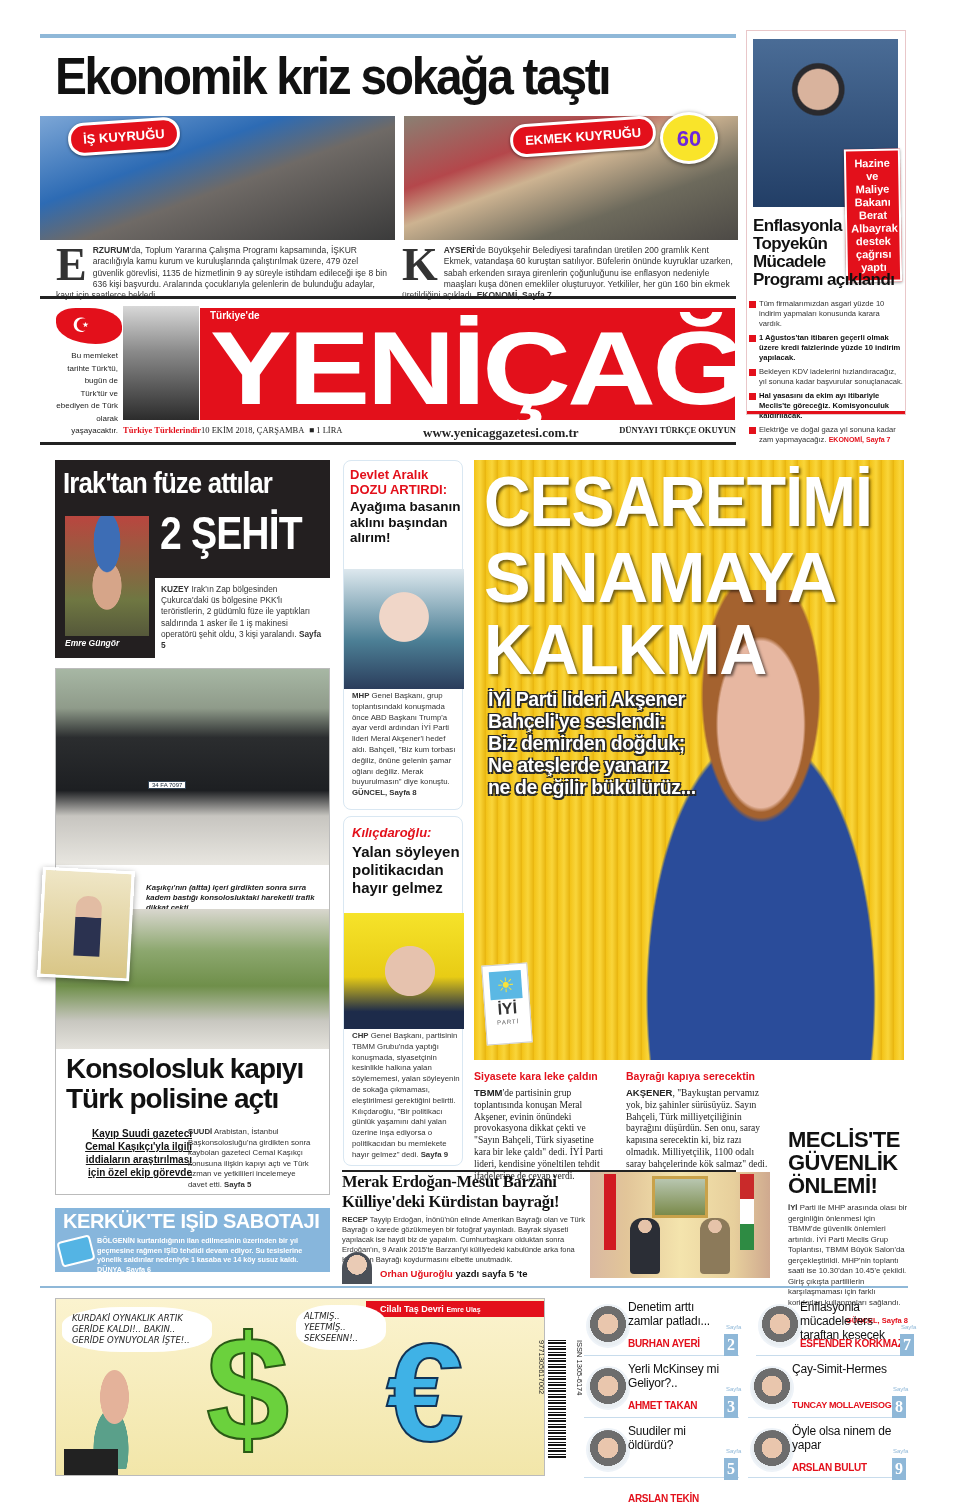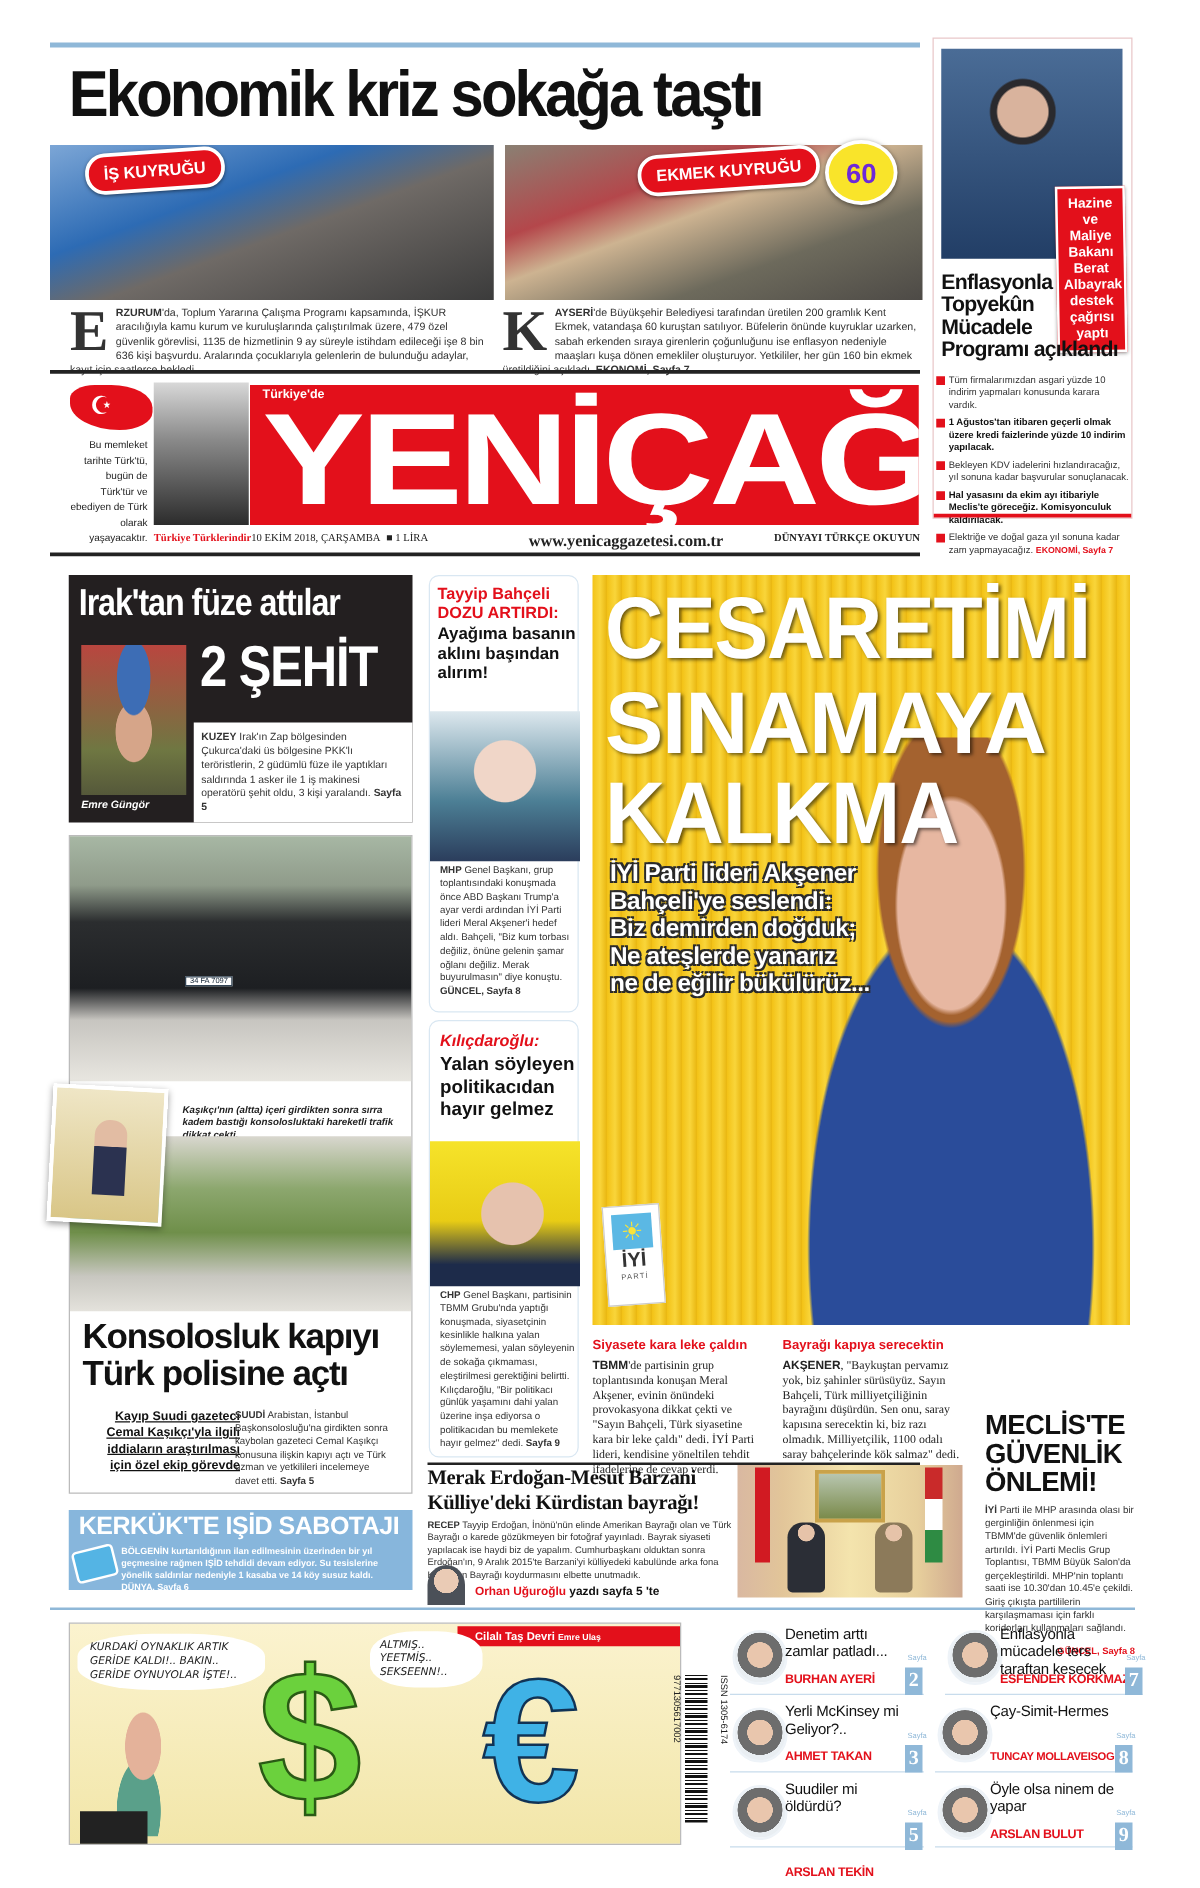--- a/index.html
+++ b/index.html
@@ -142,21 +142,21 @@
   <div class="abs big-white" style="left:105px; top:46px; font-size:46px; text-shadow:none; transform:scaleX(0.85); transform-origin:left;">2 ŞEHİT</div>
   <div class="abs soldier" style="left:10px; top:56px; width:84px; height:120px;"></div>
   <div class="abs" style="left:10px; top:178px; color:#fff; font-style:italic; font-size:8.5px; font-weight:bold;">Emre Güngör</div>
   <div class="abs white body-small" style="left:100px; top:118px; width:175px; height:80px; padding:6px 6px;">
     <b>KUZEY</b> <span>Irak'ın Zap bölgesinden Çukurca'daki üs bölgesine PKK'lı teröristlerin, 2 güdümlü füze ile yaptıkları saldırında 1 asker ile 1 iş makinesi operatörü şehit oldu, 3 kişi yaralandı.</span> <b>Sayfa 5</b>
   </div>
 </div>
 
 <div class="abs mid-card" style="left:343px; top:460px; width:120px; height:350px;">
   <div class="abs" style="left:6px; top:6px; font-weight:900; font-size:13px; line-height:15px; color:#e3101b;">
-    <div>Tayyip Bahçeli</div>
+    <div>Devlet Aralık</div>
     <div>DOZU ARTIRDI:</div>
   </div>
   <div class="abs" style="left:6px; top:38px; width:112px; font-weight:900; font-size:13.5px; line-height:15.5px;">Ayağıma basanın aklını başından alırım!</div>
   <div class="abs bahceli-photo" style="left:0; top:108px; width:120px; height:120px;"></div>
   <div class="abs body-small" style="left:8px; top:230px; width:110px; font-size:7.8px; line-height:10.8px;">
     <b>MHP</b> <span>Genel Başkanı, grup toplantısındaki konuşmada önce ABD Başkanı Trump'a ayar verdi ardından İYİ Parti lideri Meral Akşener'i hedef aldı. Bahçeli, "Biz kum torbası değiliz, önüne gelenin şamar oğlanı değiliz. Merak buyurulmasın" diye konuştu.</span> <b>GÜNCEL, Sayfa 8</b>
   </div>
 </div>
 
 <div class="abs mid-card" style="left:343px; top:816px; width:120px; height:350px;">

